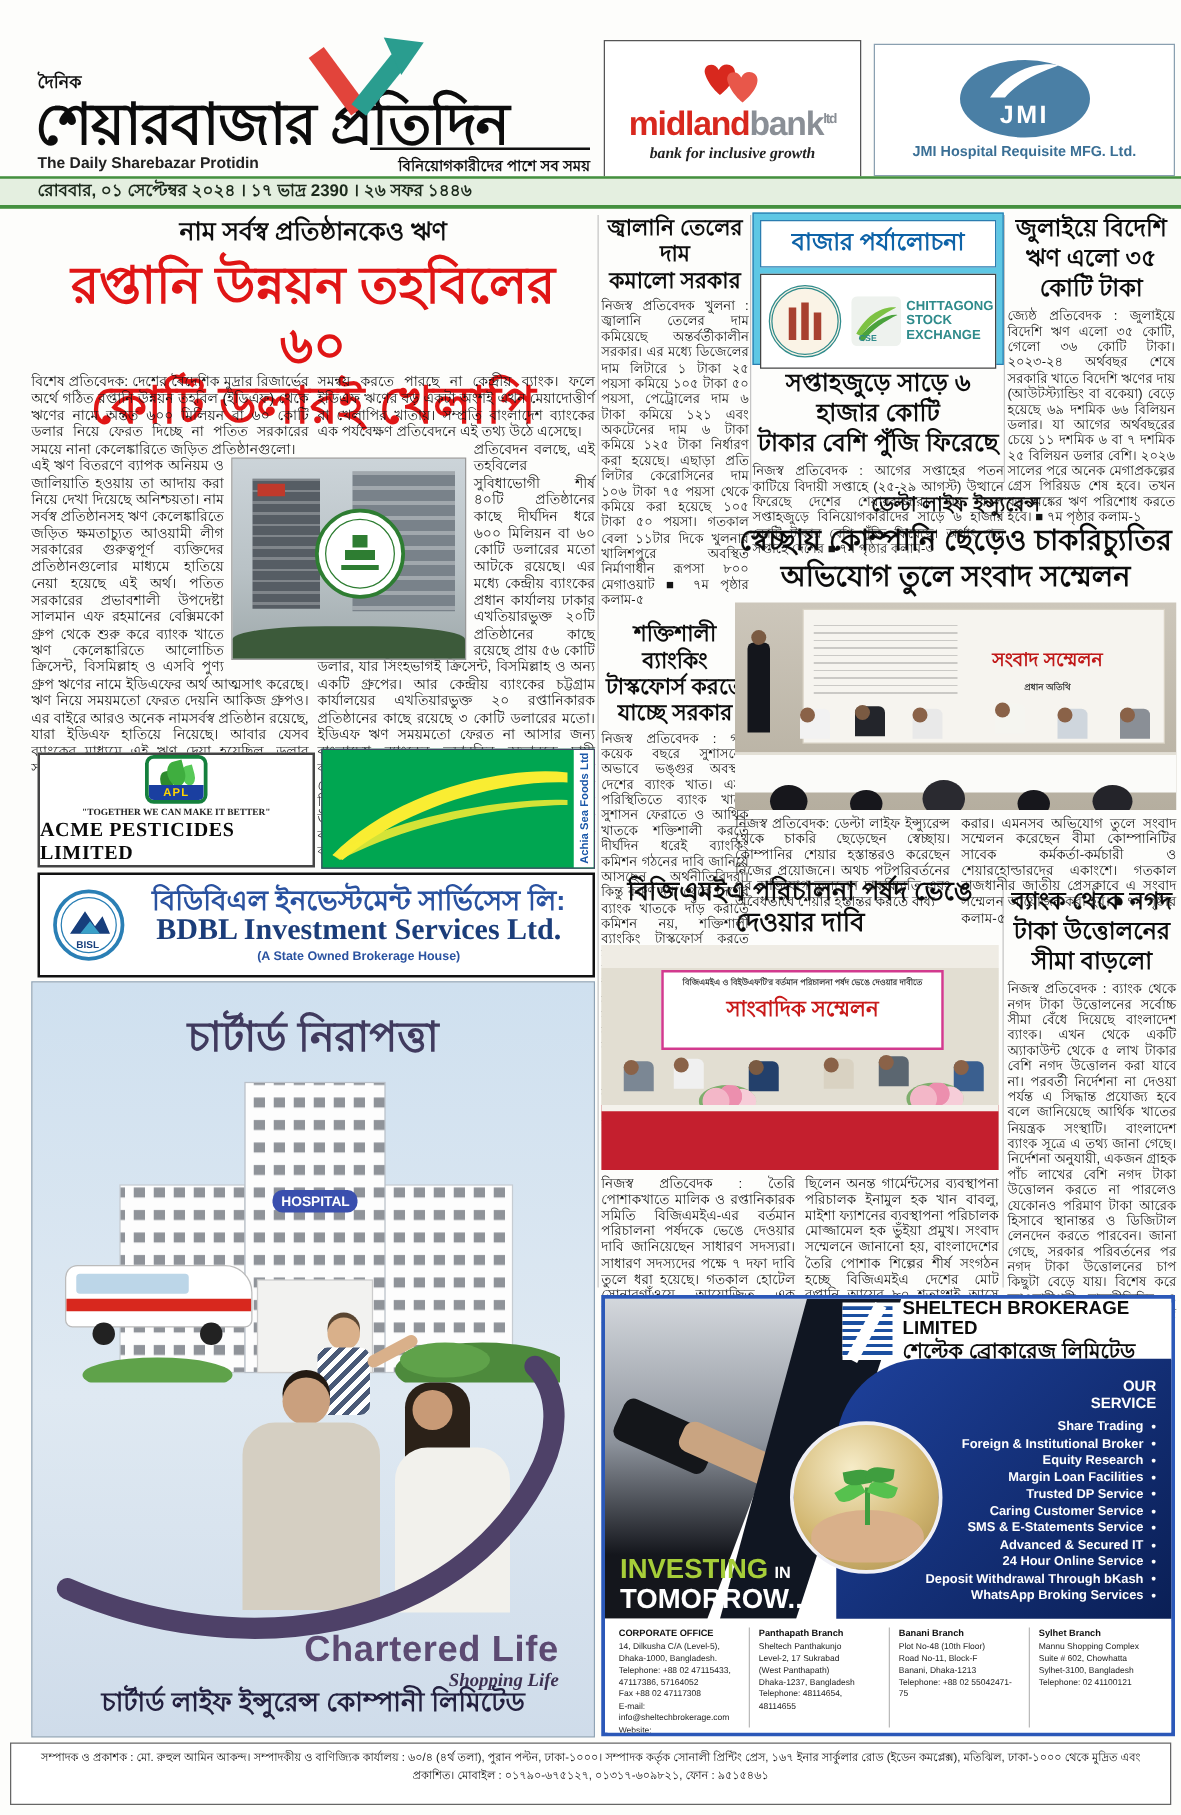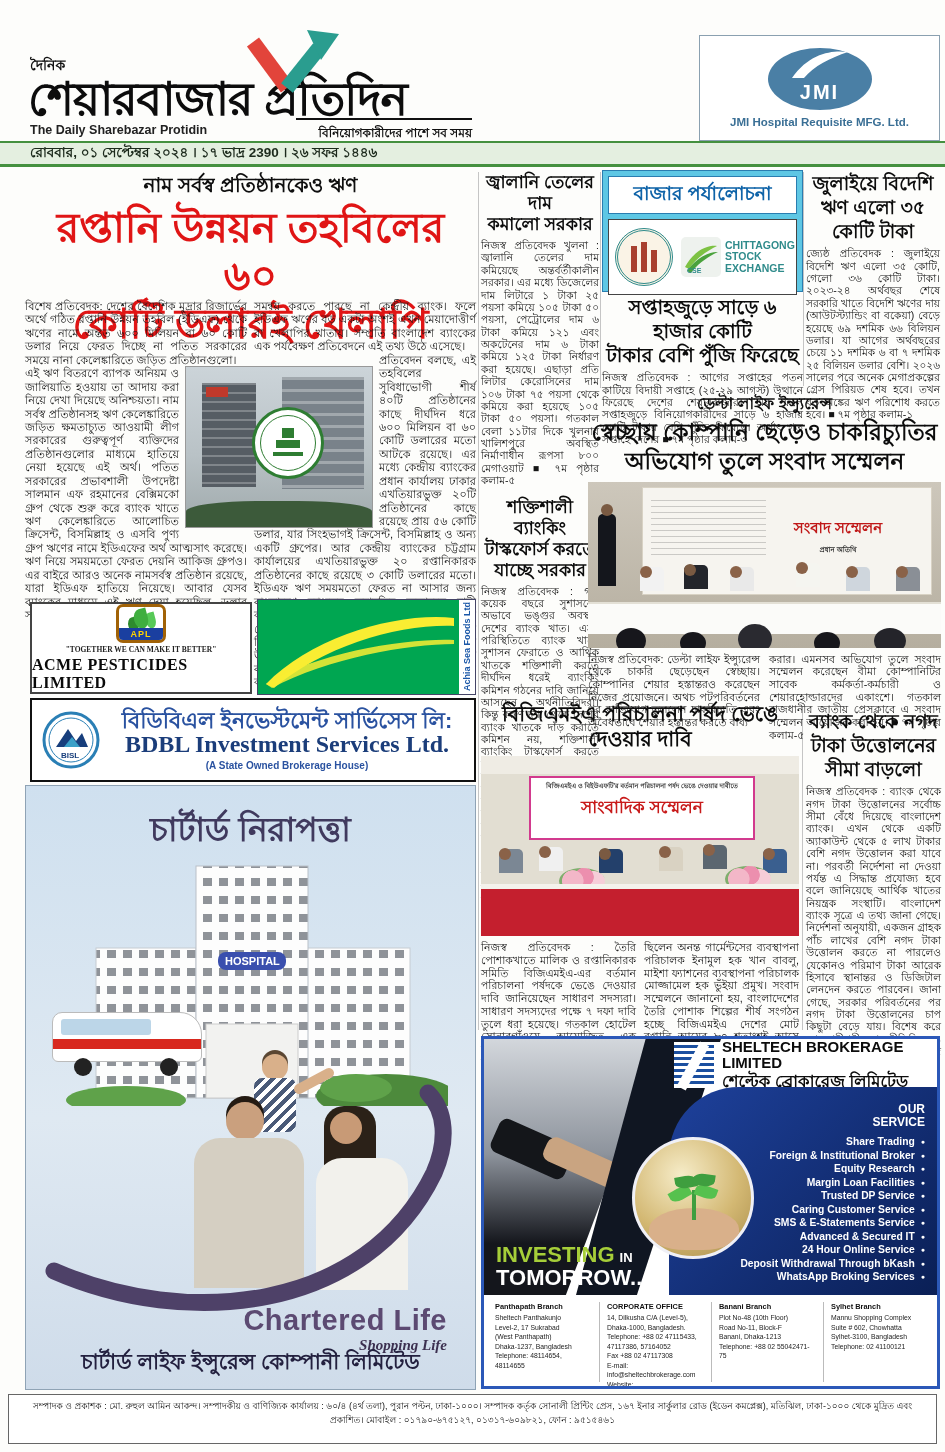--- a/index.html
+++ b/index.html
@@ -129,21 +129,21 @@
   .bgmea-body { display:flex; gap:8px; margin-top:5px; }
   .bgmea-body .c { width:155px; }
 
   
   .cash-block { left:806px; top:710px; width:135px; }
   .cash-hl { font-size:19px; line-height:1.25; }
 
   
   .acme-ad { left:30px; top:602px; width:222px; height:92px; border:2px solid #444; background:#fff;
     display:flex; flex-direction:column; align-items:center; justify-content:center; gap:2px; }
-  .apl-logo { width:50px; height:42px; border:3px solid #a16207; border-radius:7px; position:relative; overflow:hidden; background:#fff; }
+  .apl-logo { width:50px; height:42px; border:3px solid #15803d; border-radius:7px; position:relative; overflow:hidden; background:#fff; }
   .apl-leaf { position:absolute; left:50%; top:2px; width:14px; height:20px; background:#3fae3f; border-radius:50% 0 50% 50%; transform:translateX(-50%) rotate(-15deg); box-shadow:-9px 4px 0 -2px #2e8b2e, 9px 4px 0 -2px #57c957; }
   .apl-band { position:absolute; left:0; bottom:0; width:100%; height:12px; background:#1a3fa0; color:#ffd400; font-size:9px; font-weight:900; text-align:center; line-height:12px; letter-spacing:1px; }
   .acme-tag { font-size:7.5px; font-weight:bold; font-family:"Liberation Serif", serif; color:#222; }
   .acme-name { font-size:16px; font-weight:900; font-family:"Liberation Serif", serif; letter-spacing:.5px; color:#0a0a0a; }
   .achia-ad { left:257px; top:599px; width:219px; height:96px; background:#00a651; border:1px solid #446; position:absolute; overflow:hidden; }
   .achia-strip { position:absolute; right:0; top:0; width:16px; height:100%; background:#fff; display:flex; align-items:center; justify-content:center; }
   .achia-name { writing-mode:vertical-rl; transform:rotate(180deg); font-size:9px; font-weight:bold; color:#1a57a8; white-space:nowrap; }
   .bdbl-ad { left:30px; top:698px; width:446px; height:84px; border:2px solid #111; background:#fff;
     display:flex; align-items:center; gap:10px; padding:6px 10px; }
   .bisl-logo { flex:none; }
@@ -219,20 +219,30 @@
   <div class="abs daily-label">দৈনিক</div>
   <div class="abs paper-title">শেয়ারবাজার প্রতিদিন</div>
   <svg class="abs mast-arrow" width="100" height="74" viewBox="0 0 100 74">
     <polyline points="10,14 44,60" stroke="#e2443b" stroke-width="15" fill="none"></polyline>
     <polyline points="44,60 76,20" stroke="#2a9d8f" stroke-width="15" fill="none"></polyline>
     <polygon points="64,2 96,6 78,32" fill="#2a9d8f"></polygon>
   </svg>
   <div class="abs subtitle-en">The Daily Sharebazar Protidin</div>
   <div class="abs mast-tagline">বিনিয়োগকারীদের পাশে সব সময়</div>
 
+  <div class="abs topad midland-box">
+    <svg width="56" height="40" viewBox="0 0 56 40">
+      <path d="M22 10 C22 3 12 1 9 8 C6 1 -4 3 -2 11 C1 21 10 28 10 28 C10 28 22 19 22 10Z" transform="translate(8,2)" fill="#d8281e"></path>
+      <path d="M22 10 C22 3 12 1 9 8 C6 1 -4 3 -2 11 C1 21 10 28 10 28 C10 28 22 19 22 10Z" transform="translate(26,8)" fill="#e8574a"></path>
+    </svg>
+    <div class="midland-name">
+      <span class="red">midland</span><span class="gray">bank</span><sup>ltd</sup>
+    </div>
+    <div class="midland-tag">bank for inclusive growth</div>
+  </div>
 
   <div class="abs topad jmi-box">
     <div class="jmi-oval">
       <svg width="60" height="30" viewBox="0 0 60 30" style="position:absolute;left:22px;top:2px">
         <path d="M2 28 C20 2 44 0 58 2 C40 8 24 16 14 28Z" fill="#fff"></path>
       </svg>
       <span class="jmi-abbr">JMI</span>
     </div>
     <div class="jmi-label">JMI Hospital Requisite MFG. Ltd.</div>
   </div>
@@ -545,36 +555,36 @@
       <div class="sh-leaf" style="left:58px;bottom:70px;transform:rotate(8deg) scaleX(-1);background:#3f9e3f"></div>
     </div>
 
     <div class="sh-invest">
       <div><span class="g">INVESTING</span><span class="w">IN</span></div>
       <div class="t">TOMORROW...</div>
     </div>
 
     <div class="sh-offices">
       <div class="sh-office">
+        <div class="t">CORPORATE OFFICE</div>
+        <div class="l">14, Dilkusha C/A (Level-5), Dhaka-1000, Bangladesh.
+Telephone: +88 02 47115433, 47117386, 57164052
+Fax +88 02 47117308
+E-mail: info@sheltechbrokerage.com
+Website: www.sheltechbrokerage.com</div>
+      </div>
+      <div class="sh-office">
         <div class="t">Panthapath Branch</div>
         <div class="l">Sheltech Panthakunjo
 Level-2, 17 Sukrabad
 (West Panthapath)
 Dhaka-1237, Bangladesh
 Telephone: 48114654, 48114655</div>
       </div>
       <div class="sh-office">
-        <div class="t">CORPORATE OFFICE</div>
-        <div class="l">14, Dilkusha C/A (Level-5), Dhaka-1000, Bangladesh.
-Telephone: +88 02 47115433, 47117386, 57164052
-Fax +88 02 47117308
-E-mail: info@sheltechbrokerage.com
-Website: www.sheltechbrokerage.com</div>
-      </div>
-      <div class="sh-office">
         <div class="t">Banani Branch</div>
         <div class="l">Plot No-48 (10th Floor)
 Road No-11, Block-F
 Banani, Dhaka-1213
 Telephone: +88 02 55042471-75</div>
       </div>
       <div class="sh-office">
         <div class="t">Sylhet Branch</div>
         <div class="l">Mannu Shopping Complex
 Suite # 602, Chowhatta

